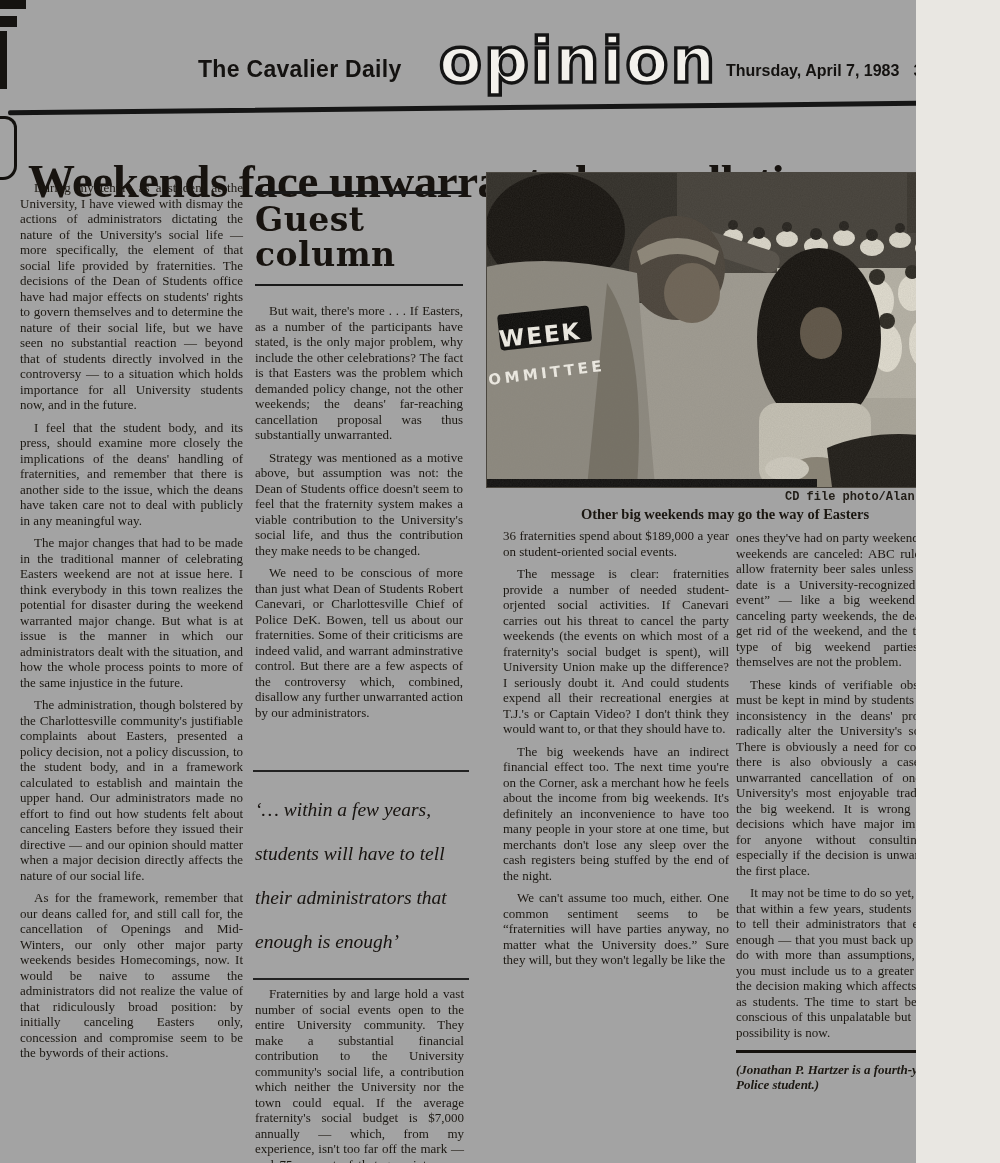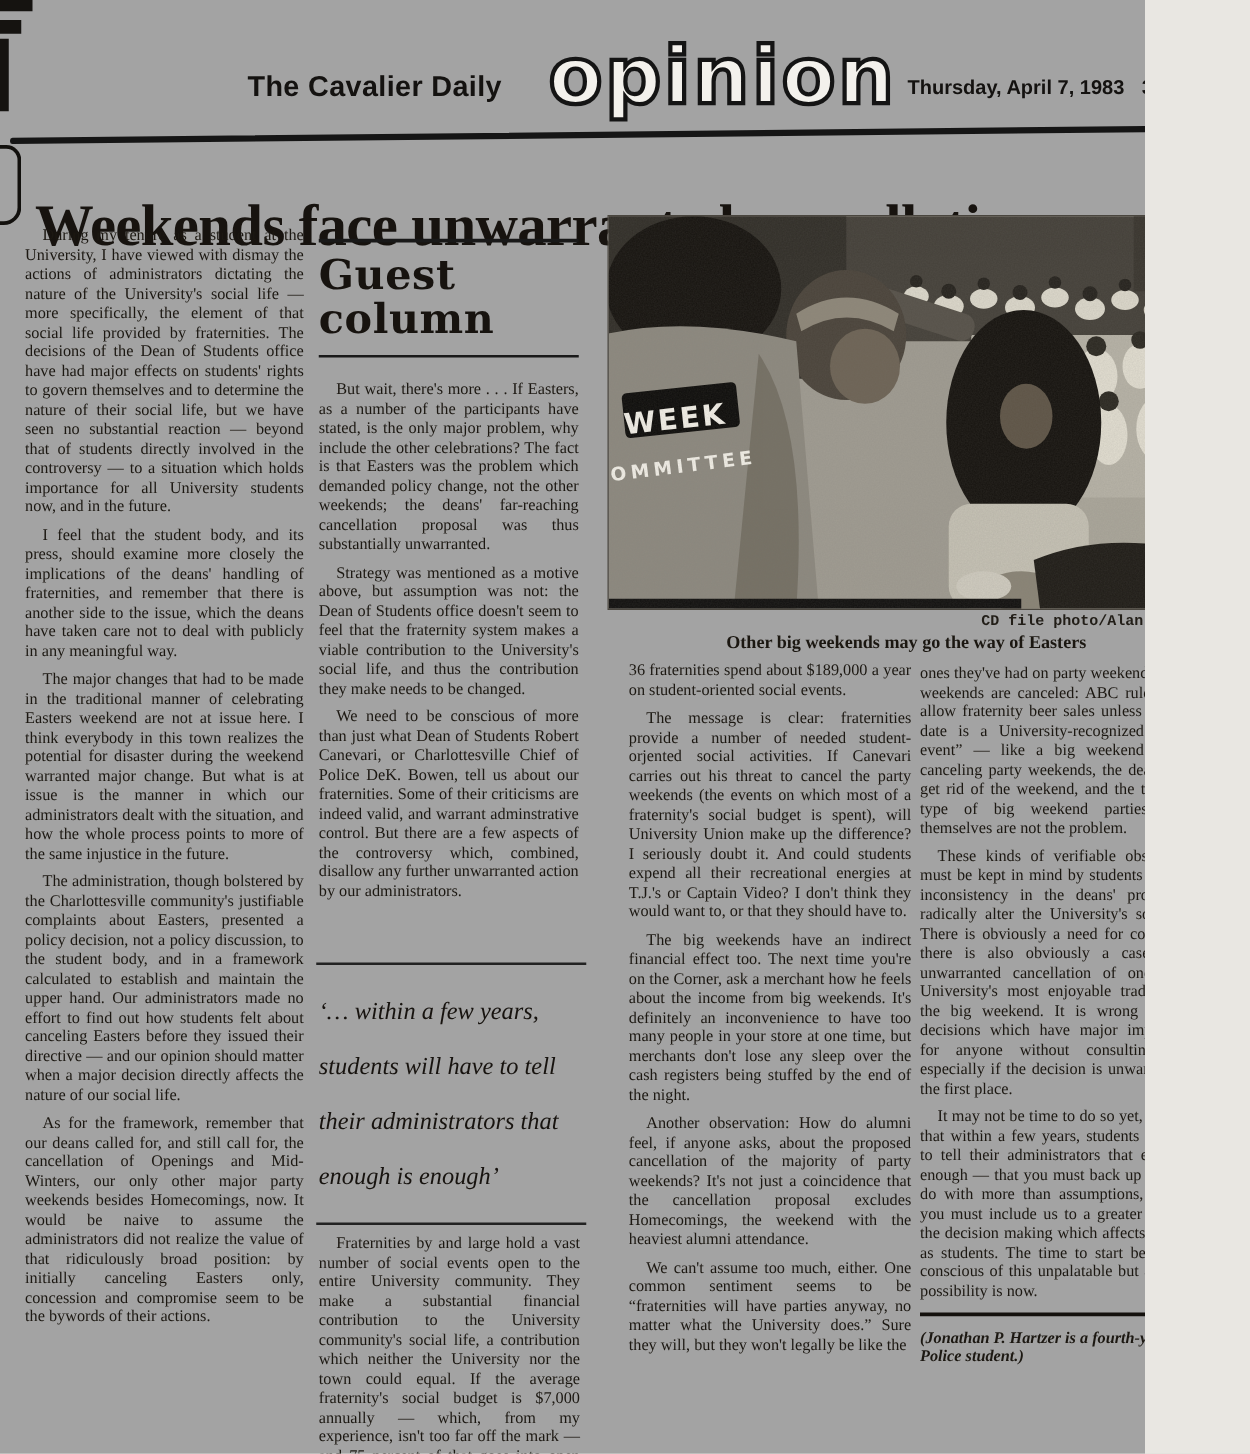--- a/index.html
+++ b/index.html
@@ -211,21 +211,20 @@
       <rect x="0" y="0" width="478" height="314" filter="url(#grain)" opacity="0.35"></rect>
     </svg>
   </div>
   <div class="photo-credit">CD file photo/Alan Martin</div>
   <div class="photo-caption">Other big weekends may go the way of Easters</div>
 
   <div class="col col3">
     <p class="no-indent">36 fraternities spend about $189,000 a year on student-oriented social events.</p>
     <p>The message is clear: fraternities provide a number of needed student-orjented social activities. If Canevari carries out his threat to cancel the party weekends (the events on which most of a fraternity's social budget is spent), will University Union make up the difference? I seriously doubt it. And could students expend all their recreational energies at T.J.'s or Captain Video? I don't think they would want to, or that they should have to.</p>
     <p>The big weekends have an indirect financial effect too. The next time you're on the Corner, ask a merchant how he feels about the income from big weekends. It's definitely an inconvenience to have too many people in your store at one time, but merchants don't lose any sleep over the cash registers being stuffed by the end of the night.</p>
-    <p>Another observation: How do alumni feel, if anyone asks, about the proposed cancellation of the majority of party weekends? It's not just a coincidence that the cancellation proposal excludes Homecomings, the weekend with the heaviest alumni attendance.</p>
     <p>We can't assume too much, either. One common sentiment seems to be “fraternities will have parties anyway, no matter what the University does.” Sure they will, but they won't legally be like the</p>
   </div>
 
   <div class="col col4">
     <p class="no-indent">ones they've had on party weekends if those weekends are canceled: ABC rules do not allow fraternity beer sales unless the party date is a University-recognized “special event” — like a big weekend. So, by canceling party weekends, the deans could get rid of the weekend, and the traditional type of big weekend parties, which themselves are not the problem.</p>
     <p>These kinds of verifiable observations must be kept in mind by students who find inconsistency in the deans' proposal to radically alter the University's social life. There is obviously a need for control, but there is also obviously a case against unwarranted cancellation of one of the University's most enjoyable traditions — the big weekend. It is wrong to make decisions which have major implications for anyone without consulting them, especially if the decision is unwarranted in the first place.</p>
     <p>It may not be time to do so yet, but I fear that within a few years, students will have to tell their administrators that enough is enough — that you must back up what you do with more than assumptions, and that you must include us to a greater extent in the decision making which affects our lives as students. The time to start being more conscious of this unpalatable but avoidable possibility is now.</p>
     <div class="sig-rule"></div>
     <p class="signature no-indent">(Jonathan P. Hartzer is a fourth-year Police student.)</p>
   </div>

